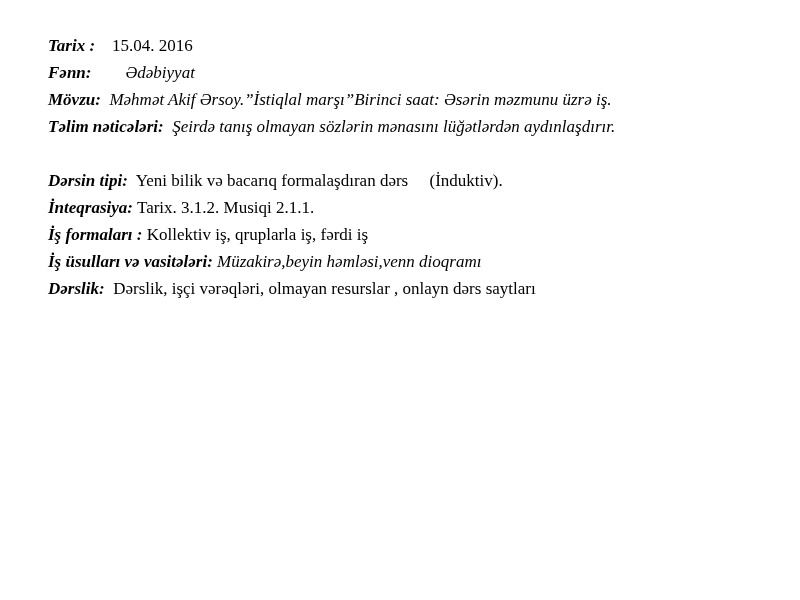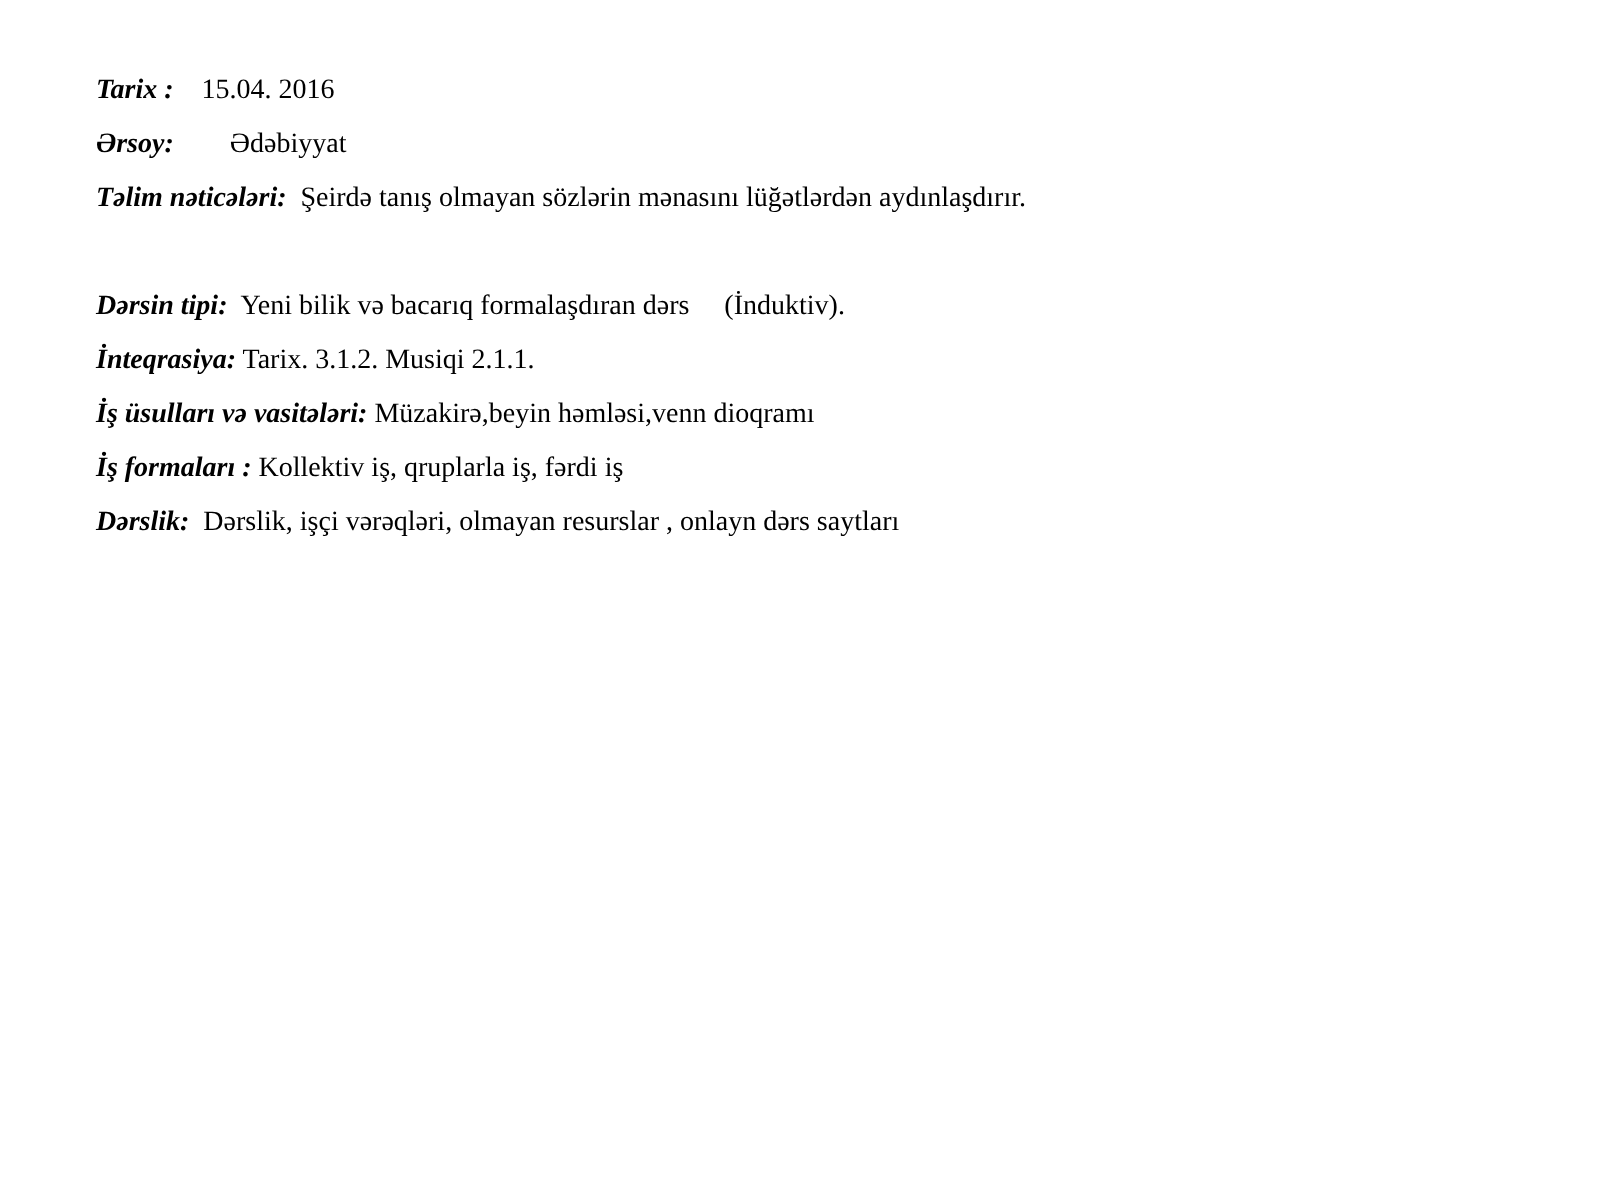--- a/index.html
+++ b/index.html
@@ -13,59 +13,61 @@
     height: 600px;
     background: #ffffff;
     overflow: hidden;
     font-family: "Liberation Serif", serif;
     color: #000000;
   }
   .content {
     box-sizing: border-box;
     width: 800px;
     padding: 32px 12px 0 48px;
-    font-size: 14px;
+    font-size: 17px;
     line-height: 27px;
   }
   .para {
     margin: 0;
     min-height: 27px;
     white-space: pre-wrap;
   }
   .label {
     font-weight: bold;
     font-style: italic;
   }
   .value.v-italic {
+    font-style: italic;
   }
   .value.v-upright {
     font-style: normal;
   }
 </style>
 </head>
 <body>
 
 <div class="slide">
   <div class="content" id="paragraphs-container">
   <p class="para"><span class="label">Tarix :</span><span class="value v-upright">    15.04. 2016</span></p>
 
-  <p class="para"><span class="label">Ərsoy:</span><span class="value v-italic">        Ədəbiyyat</span></p>
+  <p class="para"><span class="label">Fənn:</span><span class="value v-italic">        Ədəbiyyat</span></p>
 
 
 
+  <p class="para"><span class="label">Mövzu:</span><span class="value v-italic">  Məhmət Akif Ərsoy.”İstiqlal marşı”Birinci saat: Əsərin məzmunu üzrə iş.</span></p>
 
   <p class="para"><span class="label">Təlim nəticələri:</span><span class="value v-italic">  Şeirdə tanış olmayan sözlərin mənasını lüğətlərdən aydınlaşdırır.</span></p>
 
 
 
   <p class="para"><span class="label"></span><span class="value v-upright"></span></p>
 
   <p class="para"><span class="label">Dərsin tipi:</span><span class="value v-upright">  Yeni bilik və bacarıq formalaşdıran dərs     (İnduktiv).</span></p>
 
   <p class="para"><span class="label">İnteqrasiya:</span><span class="value v-upright"> Tarix. 3.1.2. Musiqi 2.1.1.</span></p>
 
+  <p class="para"><span class="label">İş formaları :</span><span class="value v-upright"> Kollektiv iş, qruplarla iş, fərdi iş</span></p>
+
   <p class="para"><span class="label">İş üsulları və vasitələri:</span><span class="value v-italic"> Müzakirə,beyin həmləsi,venn dioqramı</span></p>
-
-  <p class="para"><span class="label">İş formaları :</span><span class="value v-upright"> Kollektiv iş, qruplarla iş, fərdi iş</span></p>
 
   <p class="para"><span class="label">Dərslik:</span><span class="value v-upright">  Dərslik, işçi vərəqləri, olmayan resurslar , onlayn dərs saytları</span></p>
 </div>
 </div>
 
 </body></html>

